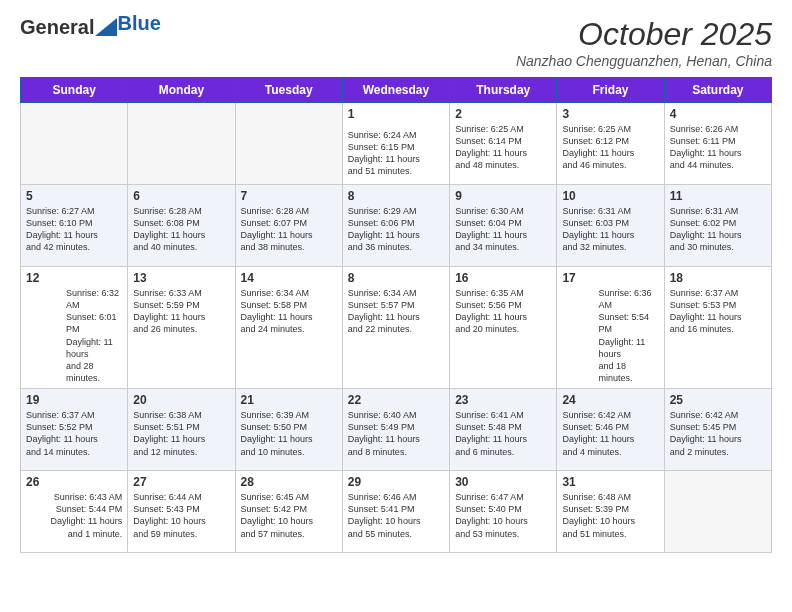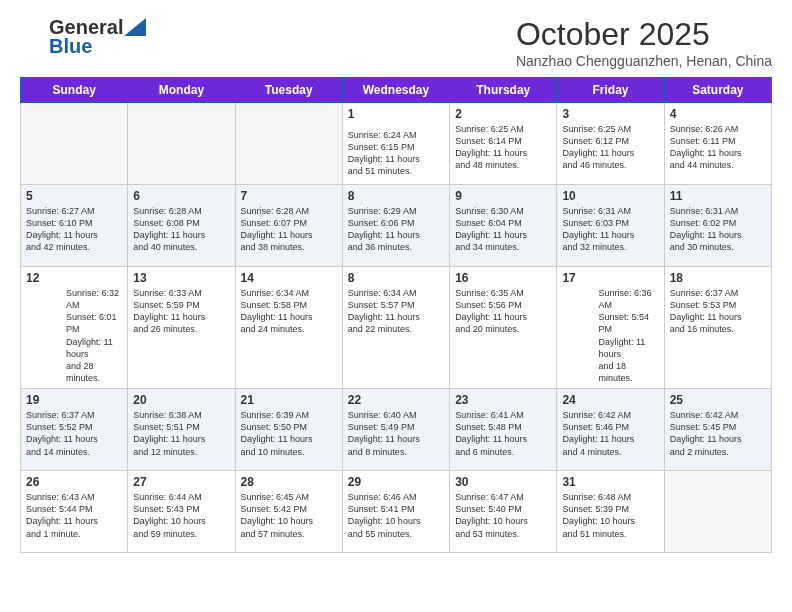--- a/index.html
+++ b/index.html
@@ -15,25 +15,26 @@
       padding: 16px 20px 10px 20px;
     }
     .header {
       display: flex;
       align-items: flex-start;
       justify-content: space-between;
       margin-bottom: 8px;
     }
     .logo {
       display: flex;
-      flex-direction: column;
+      flex-direction: row;
       align-items: flex-start;
-      margin-left: 29px;
     }
     .title-block {
+      text-align: right;
+      font-style: italic;
     }
     .month-title {
       font-size: 32px;
       color: #333;
       font-weight: normal;
     }
     .location {
       font-size: 14px;
       color: #555;
     }
@@ -292,21 +293,21 @@
             <div class="day-number">25</div>
             <div class="cell-content" style="white-space: pre-line;">Sunrise: 6:42 AM
 Sunset: 5:45 PM
 Daylight: 11 hours
 and 2 minutes.</div>
           </td>
         </tr>
         <tr>
           <td>
             <div class="day-number">26</div>
-            <div class="cell-content" style="white-space: pre-line;">Sunrise: 6:43 AM
+            <div class="cell-content" style="white-space: pre-line; text-align: right;">Sunrise: 6:43 AM
 Sunset: 5:44 PM
 Daylight: 11 hours
 and 1 minute.</div>
           </td>
           <td>
             <div class="day-number">27</div>
             <div class="cell-content" style="white-space: pre-line;">Sunrise: 6:44 AM
 Sunset: 5:43 PM
 Daylight: 10 hours
 and 59 minutes.</div>

